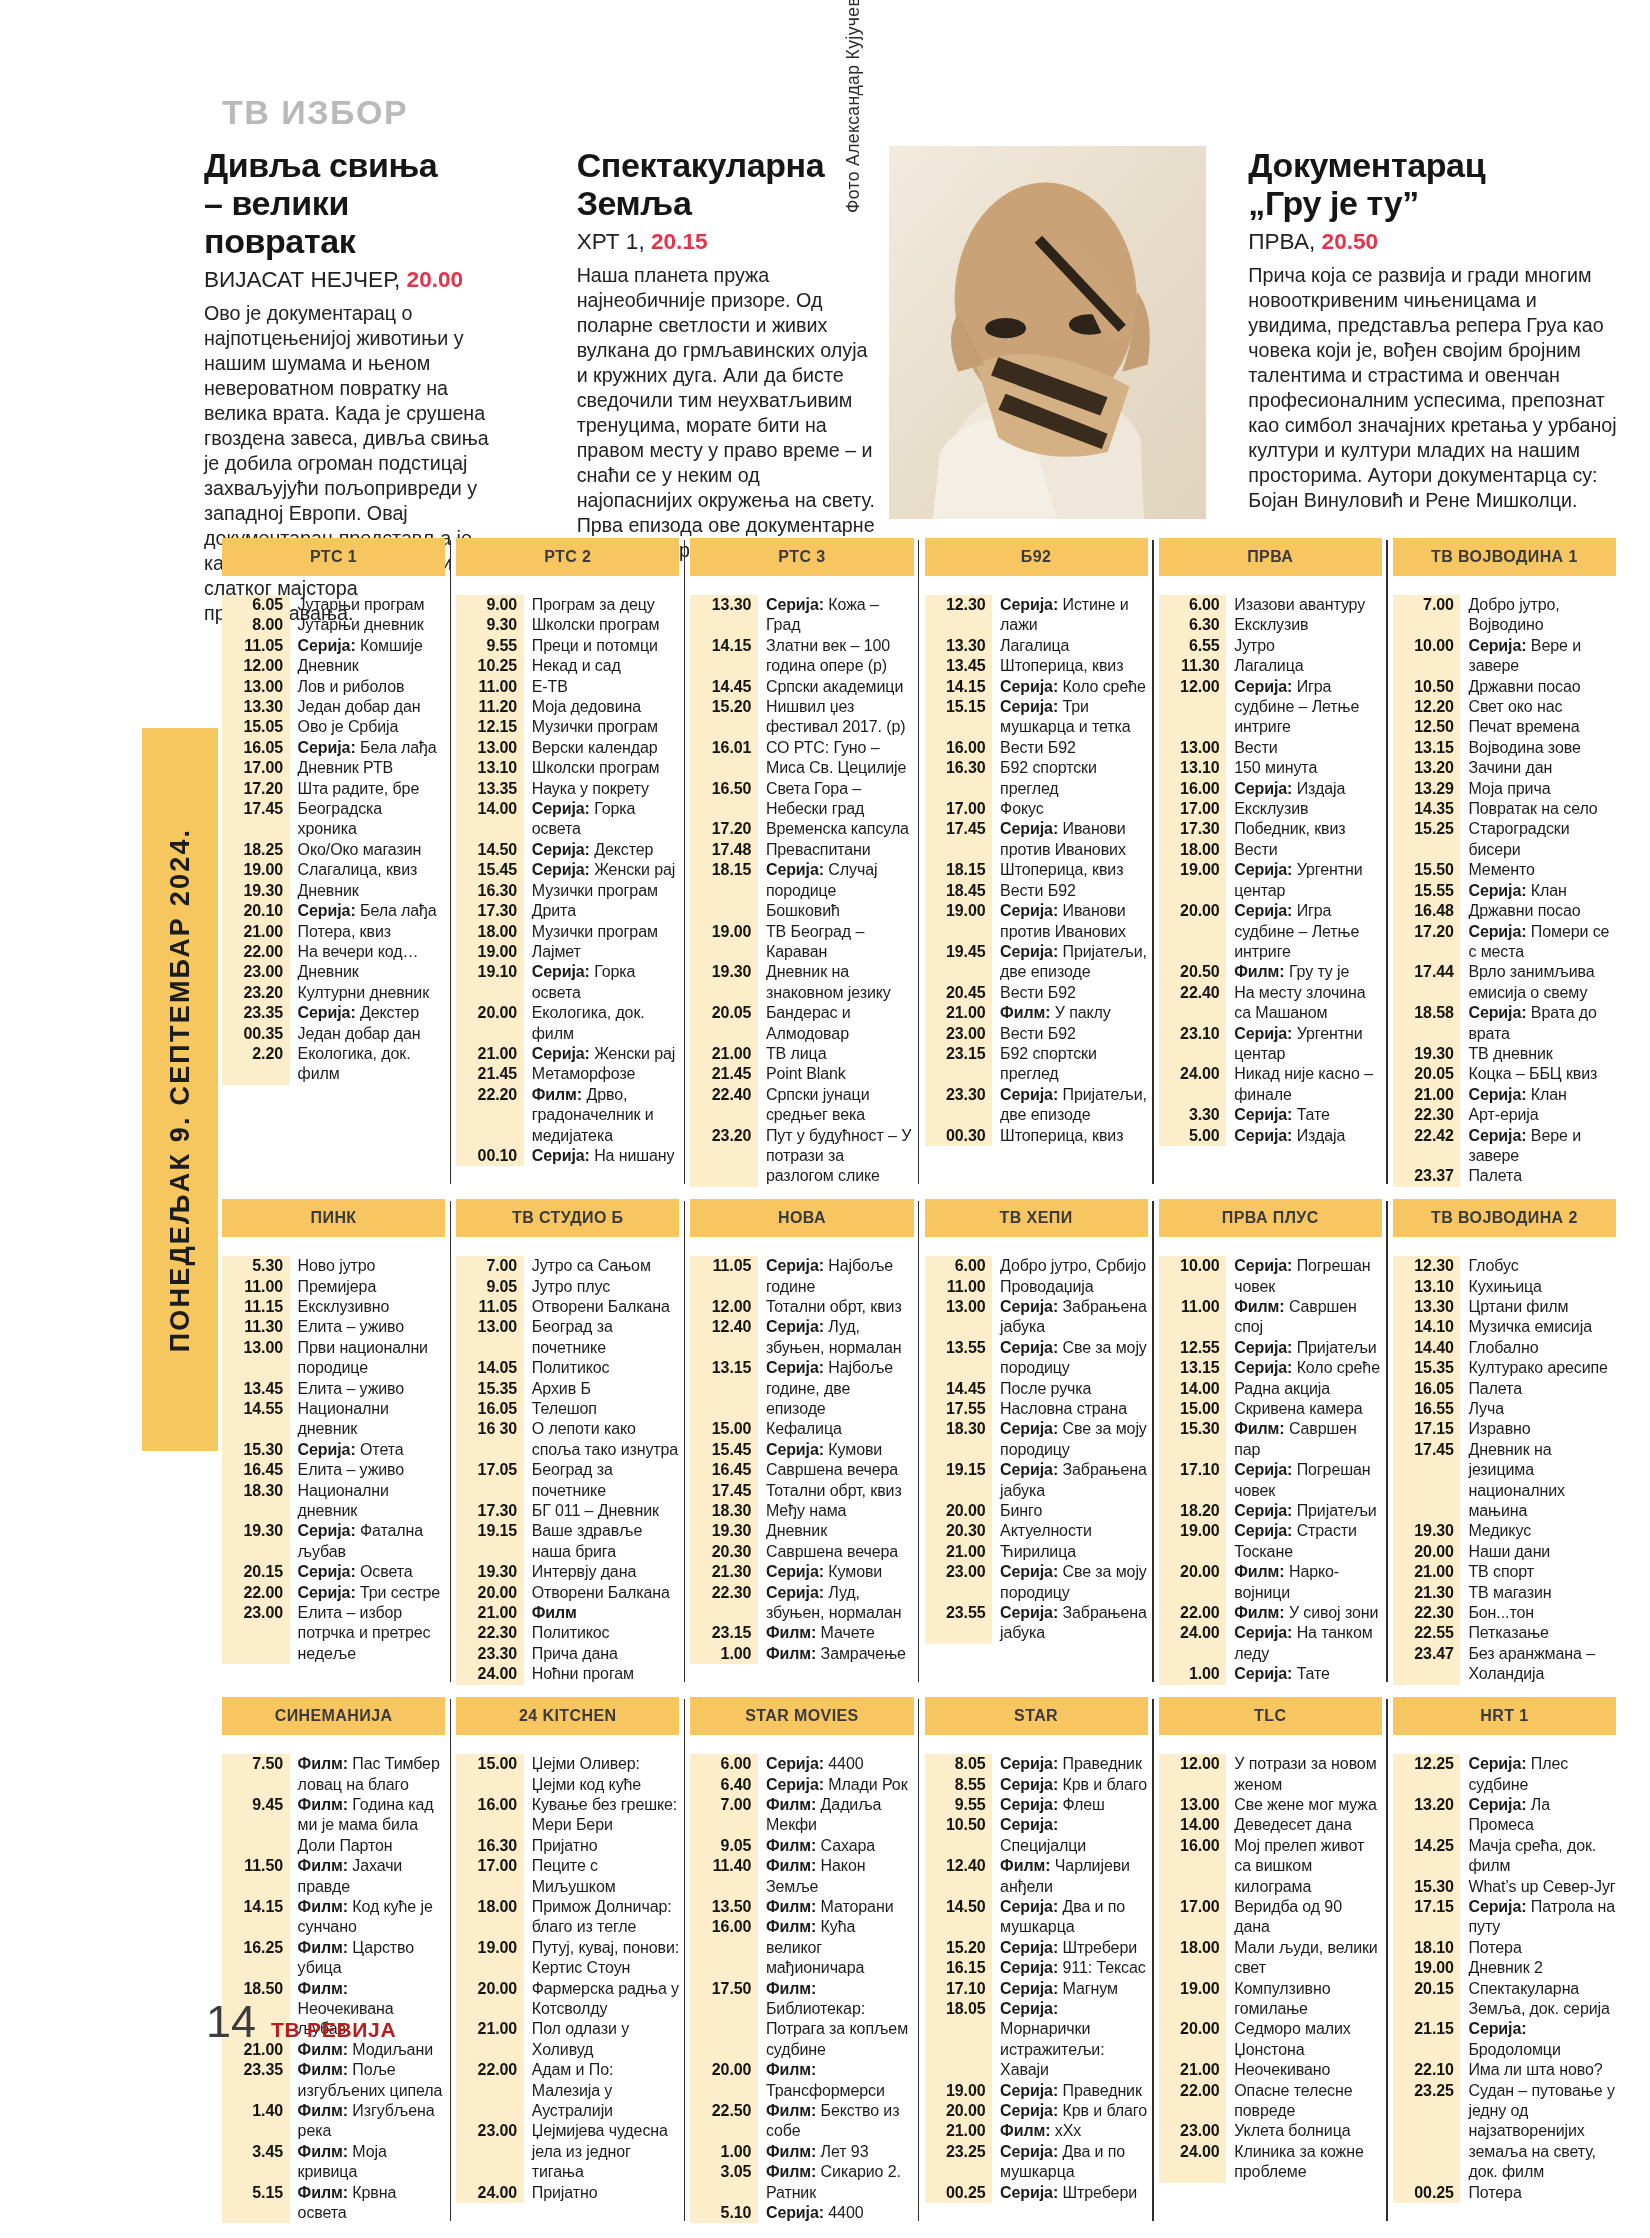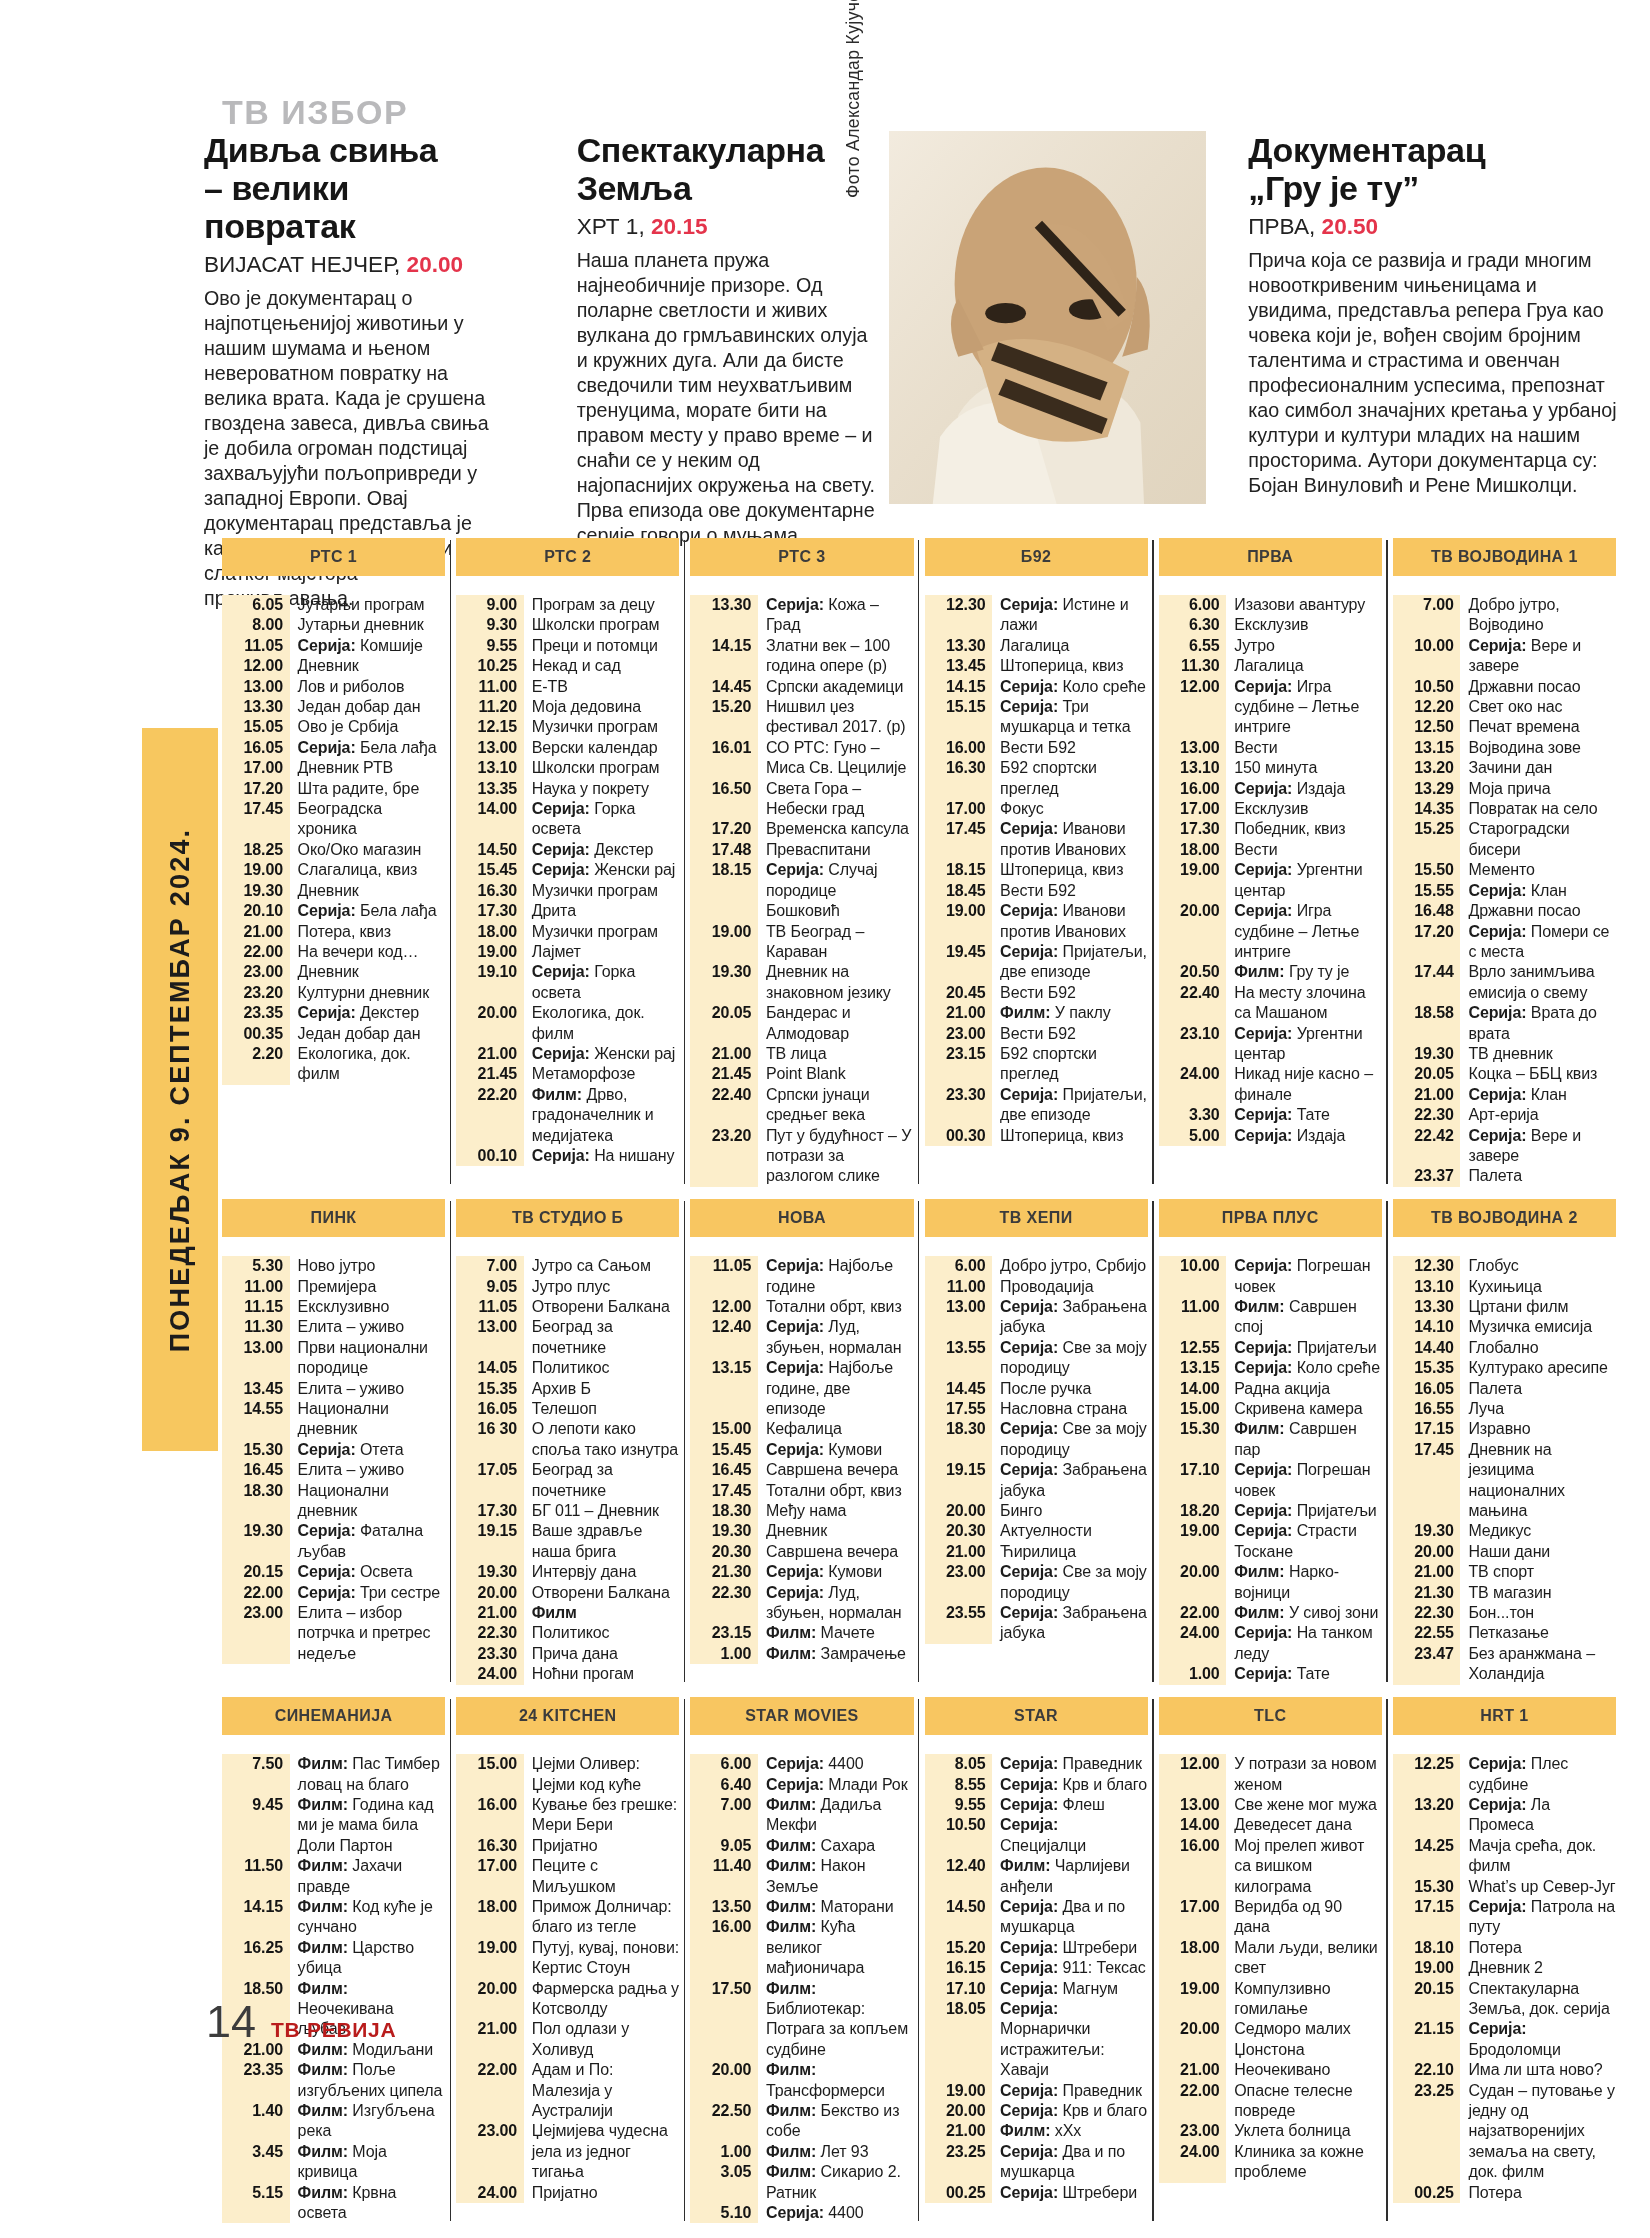--- a/index.html
+++ b/index.html
@@ -3,21 +3,21 @@
 <meta charset="utf-8">
 <style>
   html,body{margin:0;padding:0;background:#ffffff;}
   body{width:1650px;height:2239px;position:relative;font-family:"Liberation Sans",sans-serif;color:#1e1e1e;overflow:hidden;}
   .page{position:relative;width:1448px;height:2239px;}
 
   
   .kicker{position:absolute;left:222px;top:93px;font-size:34px;font-weight:bold;letter-spacing:1.5px;color:#b9b9bb;}
 
   
-  .articles{position:absolute;left:204px;top:131px;width:1414px;display:flex;align-items:flex-start;gap:11px;}
+  .articles{position:absolute;left:204px;top:146px;width:1414px;display:flex;align-items:flex-start;gap:11px;}
   .article{display:block;}
   .article .headline{font-size:34px;line-height:38px;font-weight:bold;color:#161616;letter-spacing:-0.4px;margin:0 0 7.3px 0;}
   .article .chline{font-size:22.6px;color:#222;margin:1.5px 0 7.3px 0;letter-spacing:0;}
   .article .chtime{font-weight:bold;}
   .article .body{font-size:19.7px;line-height:25px;color:#222;margin:0;}
   .a1{width:306px;}
   .a2{width:306px;margin-left:60px;}
   .a3{width:375px;margin-left:31px;}
 
   

